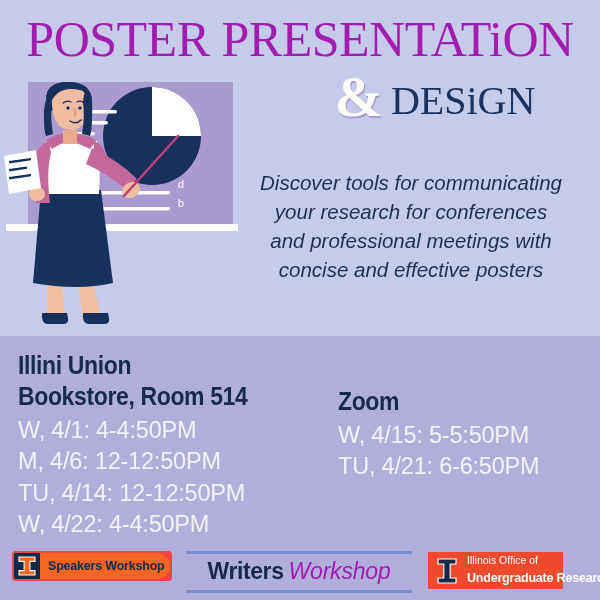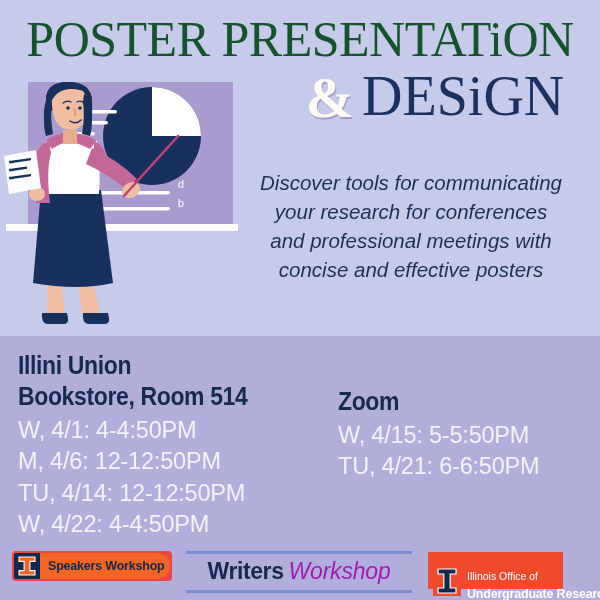--- a/index.html
+++ b/index.html
@@ -23,21 +23,21 @@
   .band-bottom{
     position:absolute;left:0;top:336px;width:600px;height:264px;
     background:#b2aedc;
   }
 
   
   .headline{
     position:absolute;left:0;top:14px;width:600px;
     text-align:center;
     font-family:"Liberation Serif", serif;
-    color:#14532d;
+    color:#a21caf;
     line-height:1.0;
     z-index:6;
   }
   .headline .l1{
     display:block;
     font-size:50px;
     letter-spacing:-0.5px;
     font-weight:400;
     white-space:nowrap;
   }
@@ -50,21 +50,21 @@
     white-space:nowrap;
   }
   .amp{
     font-size:58px;
     color:#fdfcf7;
     font-weight:700;
     text-shadow:1px 2px 0 #a79ccd;
     vertical-align:-2px;
   }
   .design{
-    font-size:56px;
+    font-size:40px;
     color:#1b3160;
     font-weight:400;
     letter-spacing:0px;
     margin-left:8px;
   }
 
   
   .desc{
     position:absolute;left:228px;top:168px;width:366px;
     text-align:center;
@@ -152,22 +152,22 @@
   .wrule{height:3px;background:#7a8fd0;width:100%;}
   .wrow{
     text-align:center;padding:4px 0 5px 0;white-space:nowrap;
   }
   .w-writers{font-size:23px;font-weight:700;color:#16294f;letter-spacing:-0.4px;}
   .w-workshop{font-size:23px;font-style:italic;color:#a21caf;letter-spacing:-0.2px;margin-left:5px;}
 
   .logo-our{
     position:absolute;left:428px;top:552px;width:135px;height:37px;
     background:#ef4a2c;
-    display:flex;align-items:flex-start;
-    padding:14px 5px;
+    display:flex;align-items:flex-end;
+    padding:3px 5px;
     box-sizing:border-box;
     z-index:8;
   }
   .our-text{padding-left:6px;color:#ffffff;line-height:1.12;}
   .our-l1{font-size:10.5px;font-weight:400;white-space:nowrap;}
   .our-l2{font-size:12.5px;font-weight:700;white-space:nowrap;letter-spacing:-0.2px;}
 </style>
 </head>
 <body>
 

